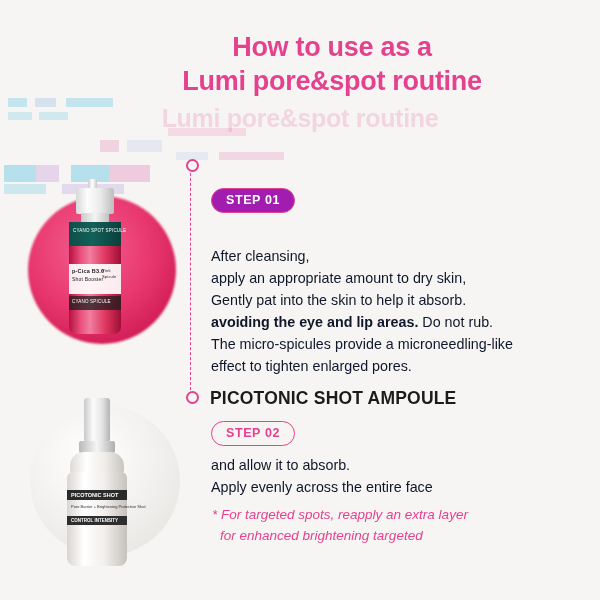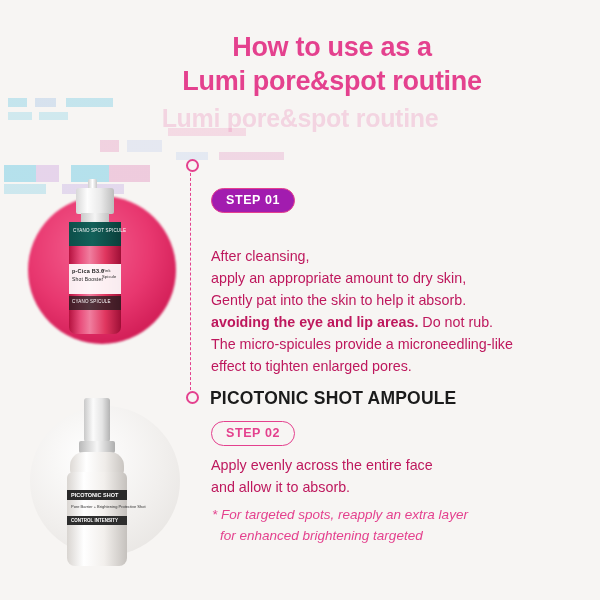--- a/index.html
+++ b/index.html
@@ -265,21 +265,21 @@
   }
   .bd1 { top: 188px; }
   .bd2 { top: 421px; }
 
   .body-text {
     position: absolute;
     left: 211px;
     width: 372px;
     font-size: 14.3px;
     line-height: 22px;
-    color: #be185d;
+    color: #0f172a;
   }
   .bt1 { top: 245px; }
   .bt2 { top: 454px; }
   .body-text b { font-weight: bold; }
 
   .note {
     position: absolute;
     left: 212px;
     top: 504px;
     width: 370px;
@@ -349,21 +349,21 @@
     <div>apply an appropriate amount to dry skin,</div>
     <div>Gently pat into the skin to help it absorb.</div>
     <div><b>avoiding the eye and lip areas.</b><span> Do not rub.</span></div>
     <div>The micro-spicules provide a microneedling-like</div>
     <div>effect to tighten enlarged pores.</div>
   </div>
 
   <div class="step-title t2">PICOTONIC SHOT AMPOULE</div>
   <div class="badge bd2">STEP 02</div>
   <div class="body-text bt2">
+    <div>and allow it to absorb.</div>
     <div>Apply evenly across the entire face</div>
-    <div>and allow it to absorb.</div>
   </div>
   <div class="note">
     <div>* For targeted spots, reapply an extra layer</div>
     <div class="ind">for enhanced brightening targeted</div>
   </div>
 
 </div>
 
 </body></html>

